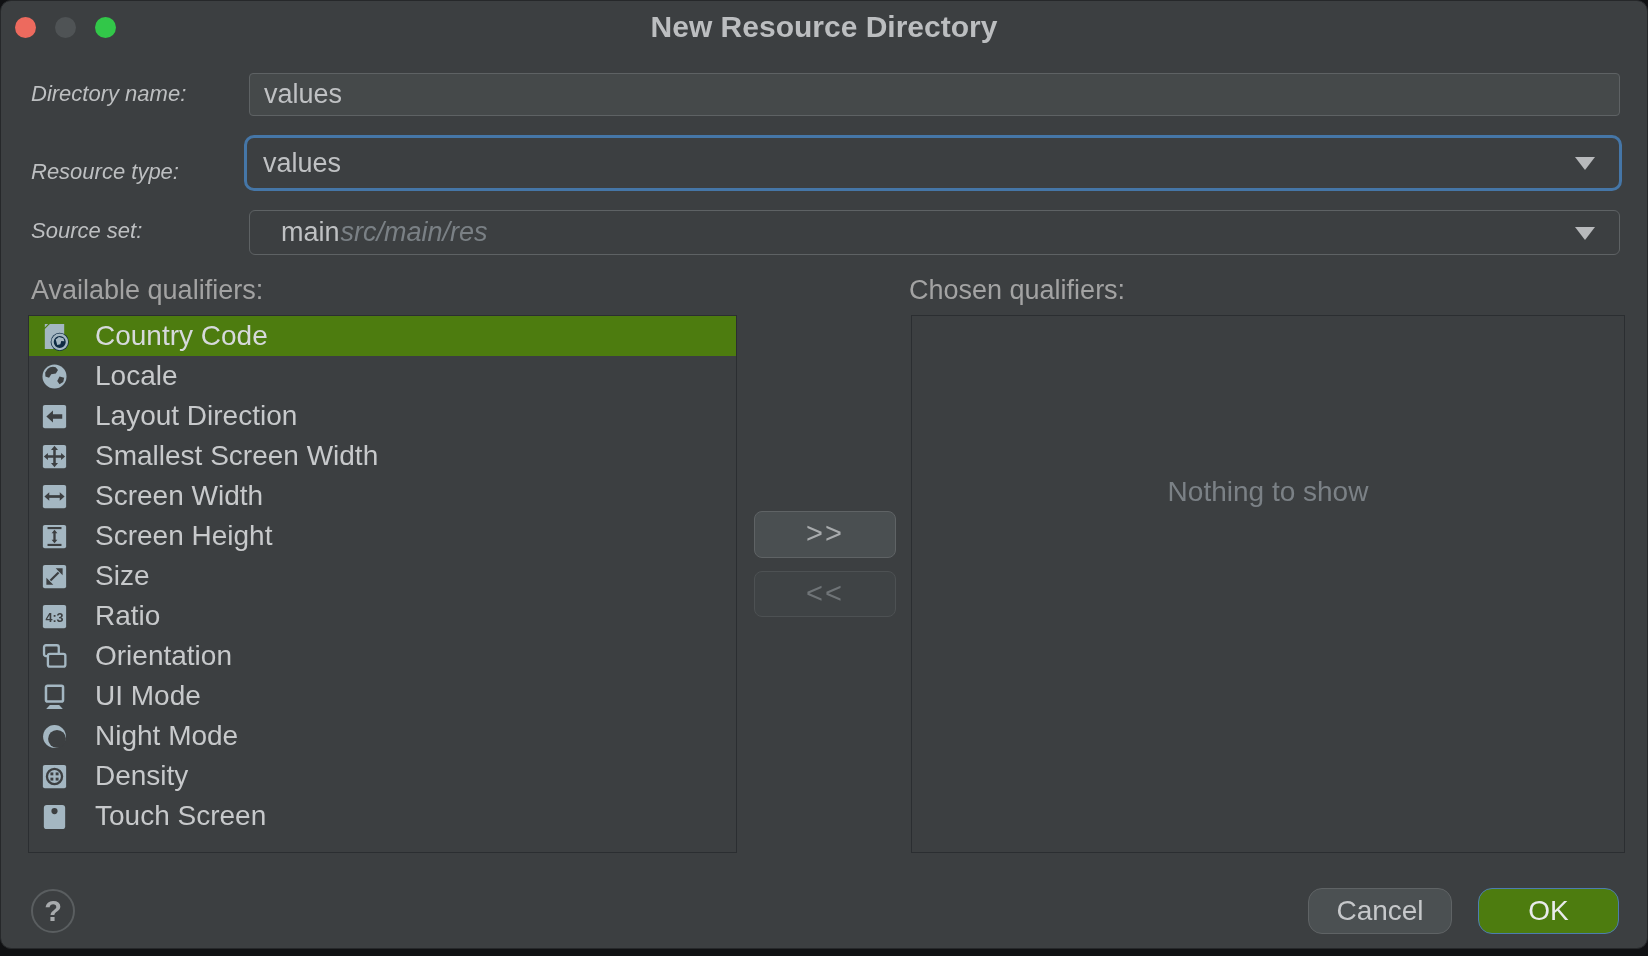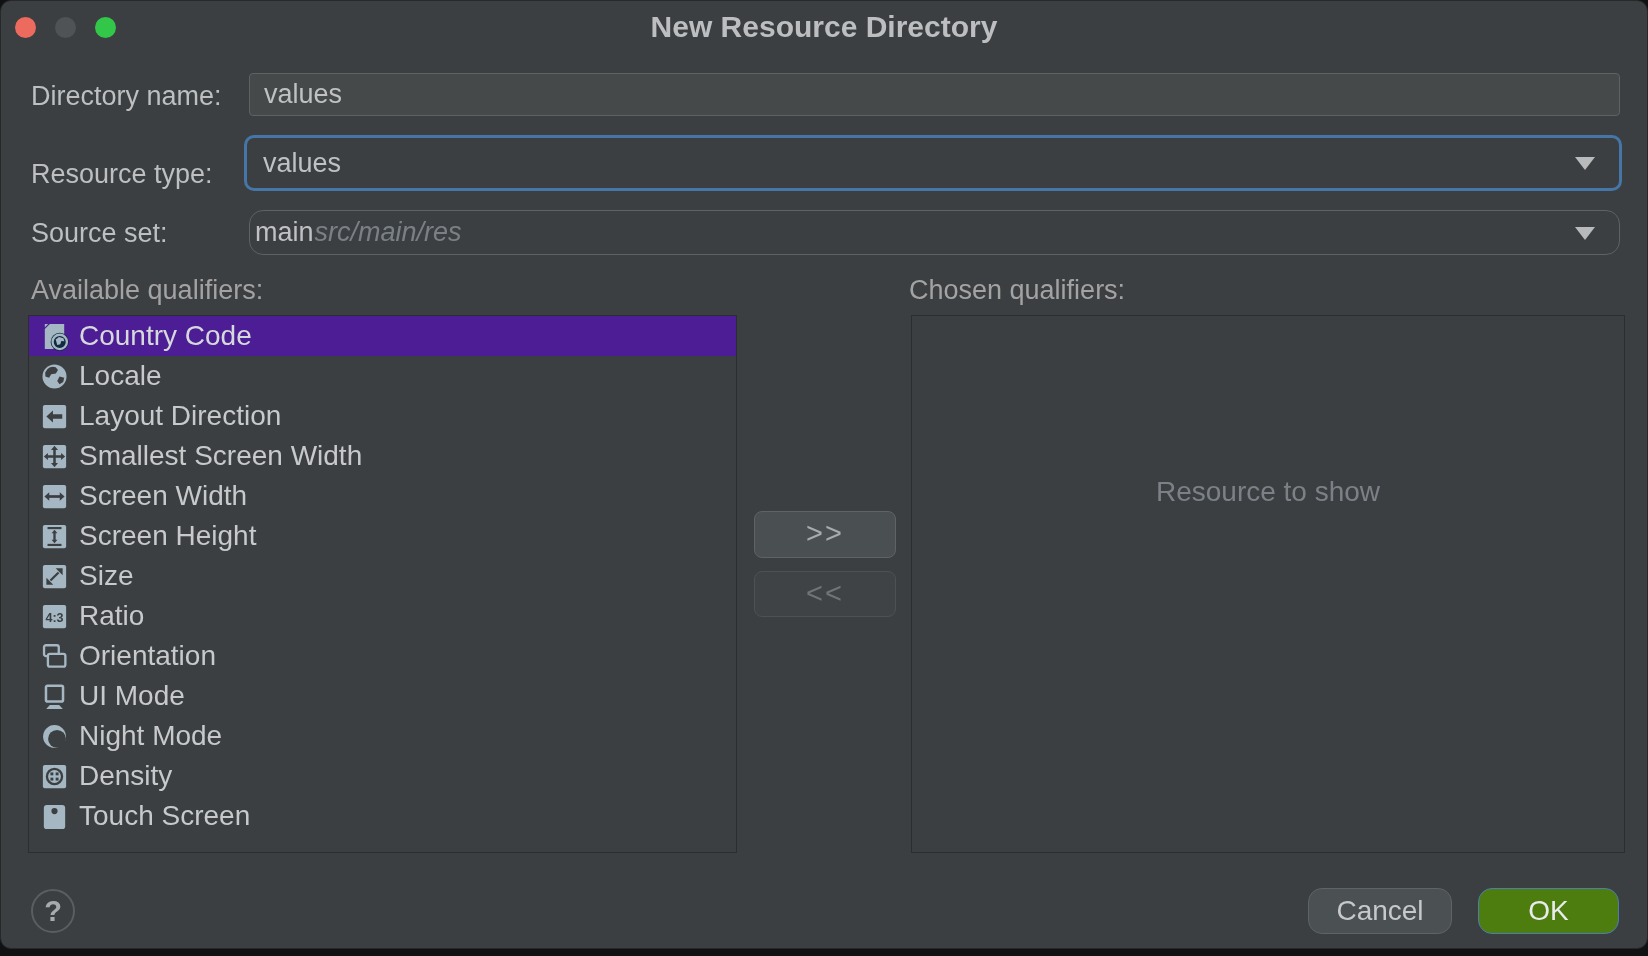--- a/index.html
+++ b/index.html
@@ -20,60 +20,60 @@
   .titlebar{position:absolute;left:0;top:0;width:100%;height:52px;}
   .title{
     position:absolute;left:0;top:0;width:100%;height:52px;line-height:52px;
     text-align:center;font-size:30px;font-weight:700;color:#bcbec0;
   }
   .light{position:absolute;top:16px;width:21px;height:21px;border-radius:50%;}
   .light.close{left:14px;background:#ed6a5e;}
   .light.min{left:54px;background:#4f5355;}
   .light.zoom{left:94px;background:#32c749;}
   
-  .flabel{position:absolute;left:30px;font-size:27px;color:#bdbfc1;}
+  .flabel{position:absolute;left:30px;font-size:22px;color:#bdbfc1;font-style:italic;}
   .textfield{
     position:absolute;left:248px;top:72px;width:1371px;height:43px;
     background:#45494a;border:1px solid #5e6264;border-radius:4px;
     font-size:27px;color:#bfc1c3;padding:0 14px;box-sizing:border-box;
     outline:none;font-family:"Liberation Sans", sans-serif;
   }
   .combo{
     position:absolute;box-sizing:border-box;background:#3c3f41;
     display:flex;align-items:center;
   }
   .combo.focused{
     left:243px;top:134px;width:1378px;height:56px;
     border:3px solid #4576a7;border-radius:10px;padding:0 16px;
   }
   .combo.plain{
     left:248px;top:209px;width:1371px;height:45px;
-    border:1px solid #5e6264;border-radius:14px;padding:0 5px;
+    border:1px solid #5e6264;border-radius:6px;padding:0 31px;
   }
   .combo .val{font-size:27px;color:#bfc1c3;}
   .combo .hint{font-size:27px;color:#7a8085;font-style:italic;margin-left:1px;}
   .chevron{
     position:absolute;right:24px;top:50%;margin-top:-6px;
     width:0;height:0;border-left:10px solid transparent;border-right:10px solid transparent;
     border-top:13px solid #b8babc;
   }
   .seclabel{position:absolute;top:274px;font-size:27px;color:#a3a3a3;}
   
   .qlist{
     position:absolute;left:27px;top:314px;width:709px;height:538px;
     border:1px solid #2b2e31;background:#3c3f41;box-sizing:border-box;
     overflow:hidden;
   }
   .qrow{
     --row-bg:#3c3f41;
     height:40px;display:flex;align-items:center;padding-left:10px;
     color:#c7c9cb;font-size:28px;white-space:nowrap;
   }
-  .qrow.selected{--row-bg:#0e2b43;background:#4c1d95;color:#d6d9db;}
-  .qrow .qicon{width:31px;height:31px;margin-right:9px;flex:0 0 auto;}
+  .qrow.selected{--row-bg:#0e2b43;background:#4d7c0f;color:#d6d9db;}
+  .qrow .qicon{width:31px;height:31px;margin-right:25px;flex:0 0 auto;}
   .qrow .qicon svg{width:31px;height:31px;display:block;}
   
   .xferbtn{
     position:absolute;left:753px;width:142px;border-radius:8px;
     font-size:29px;text-align:center;box-sizing:border-box;
     font-family:"Liberation Sans", sans-serif;letter-spacing:2px;
   }
   .xferbtn.add{top:510px;height:47px;line-height:43px;background:#4a4f51;border:1px solid #5f6365;color:#a8abad;}
   .xferbtn.remove{top:570px;height:46px;line-height:42px;background:#3f4345;border:1px solid #4d5153;color:#6f7477;}
   
@@ -267,20 +267,20 @@
           </svg>
         </span>
         <span>Touch Screen</span>
       </div>
     </div>
 
   <div class="xferbtn add">&gt;&gt;</div>
   <div class="xferbtn remove">&lt;&lt;</div>
 
   <div class="chosen">
-    <div class="emptytext">Resource to show</div>
+    <div class="emptytext">Nothing to show</div>
   </div>
 
   <div class="helpbtn">?</div>
   <div class="footbtn cancel">Cancel</div>
   <div class="footbtn ok">OK</div>
 
 </div>
 
 </body></html>

